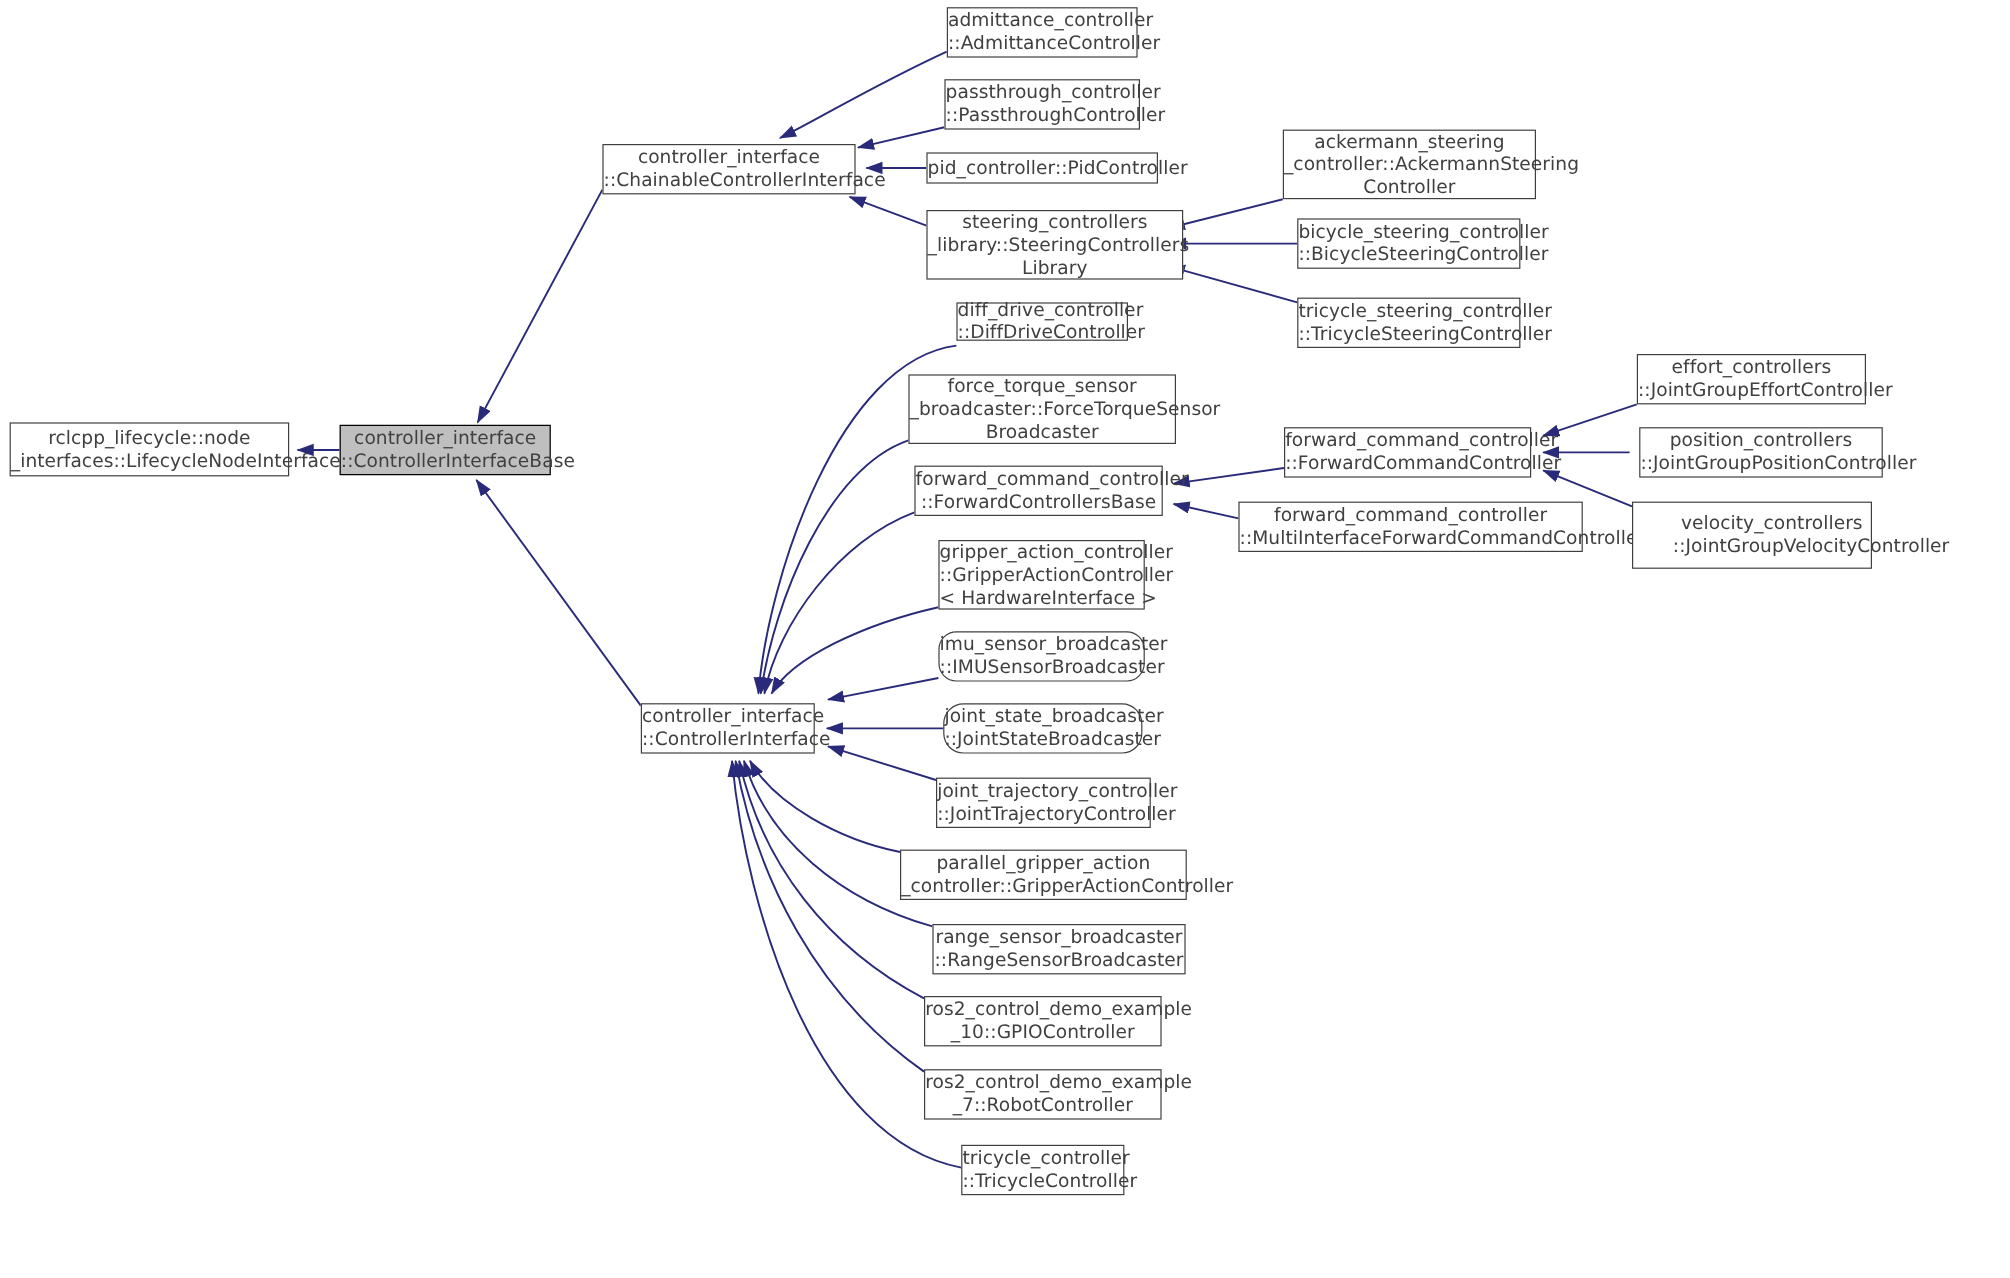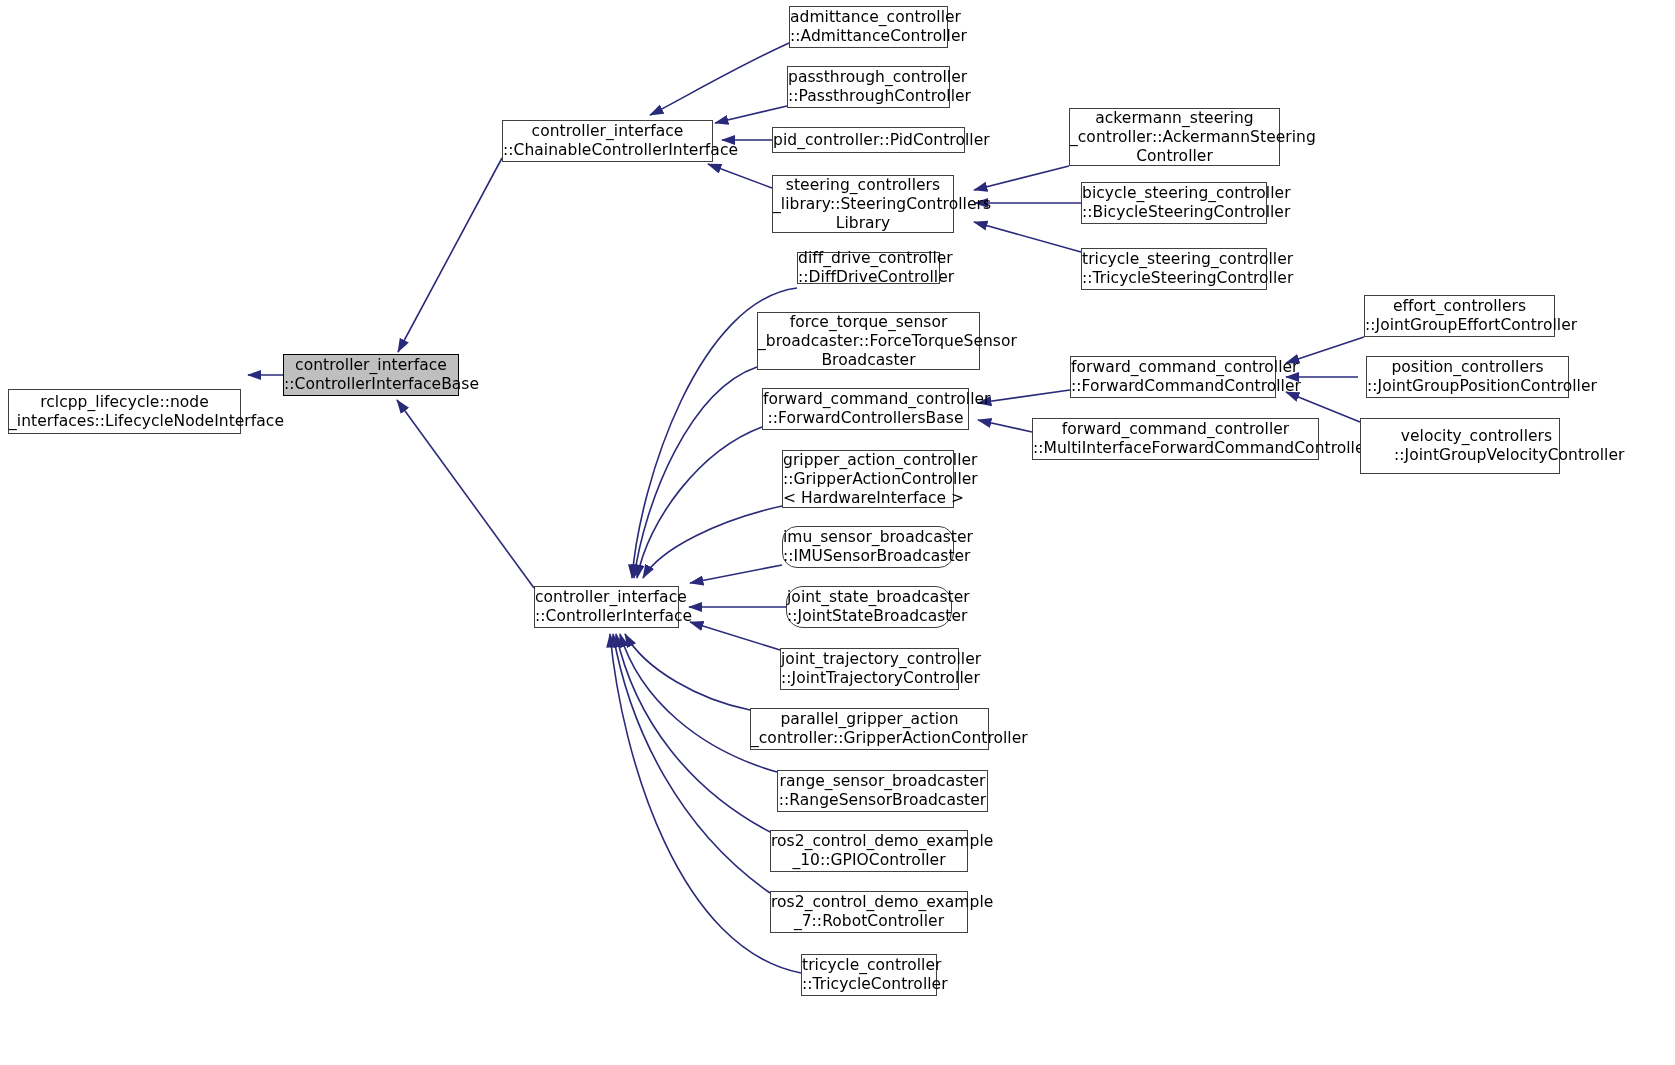--- a/index.html
+++ b/index.html
@@ -21,21 +21,21 @@
     top: 0;
     width: 1675px;
     height: 1065px;
     pointer-events: none;
   }
   .node {
     position: absolute;
     box-sizing: border-box;
     border: 1px solid #404040;
     background: #ffffff;
-    color: #000000;
+    color: #404040;
     font-size: 15.5px;
     line-height: 19px;
     text-align: center;
     display: flex;
     flex-direction: column;
     align-items: center;
     justify-content: center;
     white-space: pre;
     letter-spacing: 0.05px;
   }
@@ -82,34 +82,34 @@
         <path d="M 770,893 C 680,830 630,730 613,634" fill="none" stroke="#2a2a7a" stroke-width="1.6" marker-end="url(#arrowhead)"></path>
         <path d="M 801,973 C 680,950 622,760 610,634" fill="none" stroke="#2a2a7a" stroke-width="1.6" marker-end="url(#arrowhead)"></path>
         <path d="M 1070,390 L 978,403" fill="none" stroke="#2a2a7a" stroke-width="1.6" marker-end="url(#arrowhead)"></path>
         <path d="M 1032,432 L 978,420" fill="none" stroke="#2a2a7a" stroke-width="1.6" marker-end="url(#arrowhead)"></path>
         <path d="M 1364,337 L 1286,363" fill="none" stroke="#2a2a7a" stroke-width="1.6" marker-end="url(#arrowhead)"></path>
         <path d="M 1358,377 L 1286,377" fill="none" stroke="#2a2a7a" stroke-width="1.6" marker-end="url(#arrowhead)"></path>
         <path d="M 1360,422 L 1286,392" fill="none" stroke="#2a2a7a" stroke-width="1.6" marker-end="url(#arrowhead)"></path>
       </g>
   </svg>
   <div id="node-layer">
-      <div class="node" style="left: 8px; top: 352px; width: 233px; height: 45px; margin-top: 37px;"><span class="nlabel">rclcpp_lifecycle::node
+      <div class="node" style="left: 8px; top: 352px; width: 233px; height: 45px;"><span class="nlabel">rclcpp_lifecycle::node
 _interfaces::LifecycleNodeInterface</span></div>
       <div class="node highlight" style="left: 283px; top: 354px; width: 176px; height: 42px;"><span class="nlabel">controller_interface
 ::ControllerInterfaceBase</span></div>
       <div class="node" style="left: 502px; top: 120px; width: 211px; height: 42px;"><span class="nlabel">controller_interface
 ::ChainableControllerInterface</span></div>
       <div class="node" style="left: 534px; top: 586px; width: 145px; height: 42px;"><span class="nlabel">controller_interface
 ::ControllerInterface</span></div>
       <div class="node" style="left: 789px; top: 6px; width: 159px; height: 42px;"><span class="nlabel">admittance_controller
 ::AdmittanceController</span></div>
       <div class="node" style="left: 787px; top: 66px; width: 163px; height: 42px;"><span class="nlabel">passthrough_controller
 ::PassthroughController</span></div>
       <div class="node" style="left: 772px; top: 127px; width: 193px; height: 26px;"><span class="nlabel">pid_controller::PidController</span></div>
-      <div class="node" style="left: 772px; top: 175px; width: 182px; height: 58px;"><span class="nlabel">steering_controllers
+      <div class="node" style="left: 772px; top: 175px; width: 214px; height: 58px;"><span class="nlabel">steering_controllers
 _library::SteeringControllers
 Library</span></div>
       <div class="node" style="left: 1069px; top: 108px; width: 211px; height: 58px;"><span class="nlabel">ackermann_steering
 _controller::AckermannSteering
 Controller</span></div>
       <div class="node" style="left: 1081px; top: 182px; width: 186px; height: 42px;"><span class="nlabel">bicycle_steering_controller
 ::BicycleSteeringController</span></div>
       <div class="node" style="left: 1081px; top: 248px; width: 186px; height: 42px;"><span class="nlabel">tricycle_steering_controller
 ::TricycleSteeringController</span></div>
       <div class="node" style="left: 797px; top: 252px; width: 143px; height: 32px;"><span class="nlabel">diff_drive_controller

